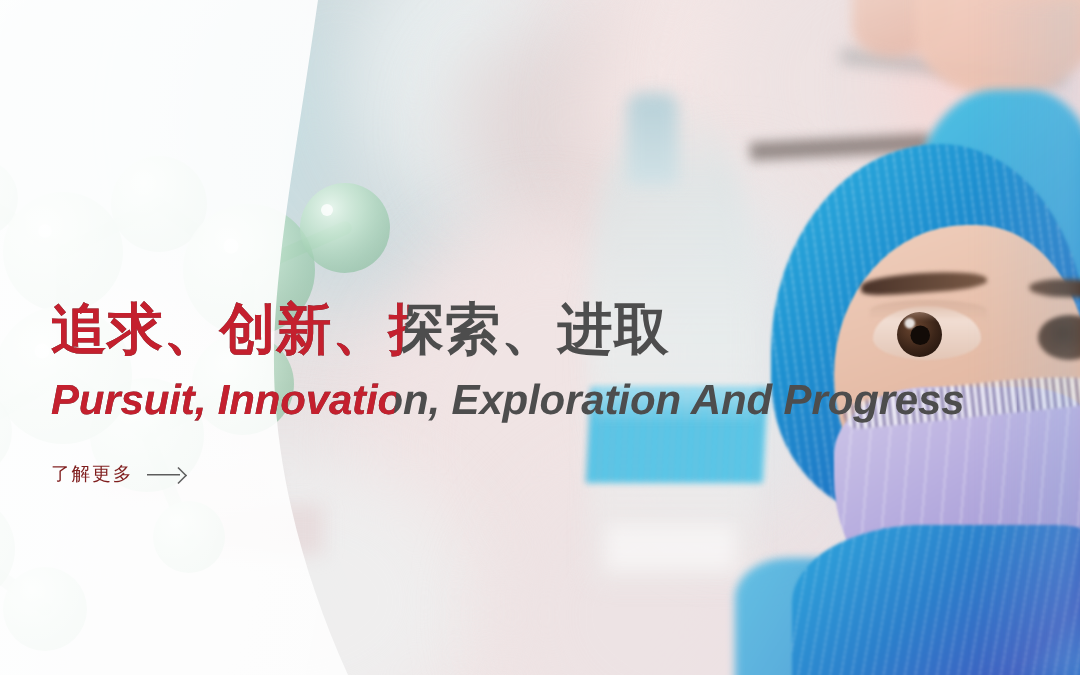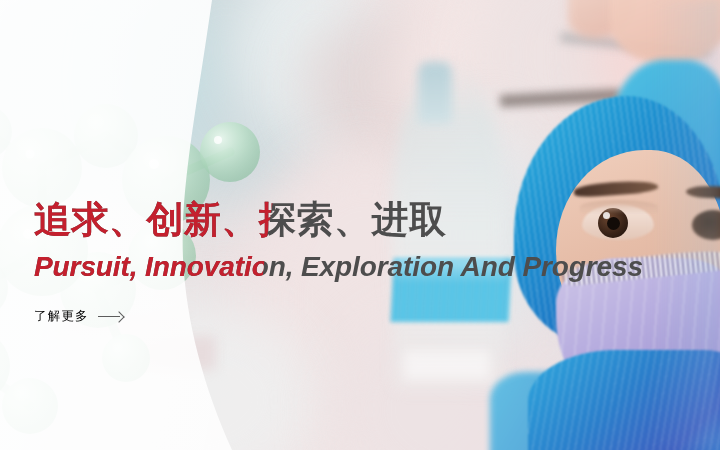--- a/index.html
+++ b/index.html
@@ -267,21 +267,21 @@
     pointer-events:none;
   }
   .headline .tint{ clip-path: path("M-40,-60 L250,-60 C236,20 228,60 229,98 C230,140 241,190 258,250 L-40,250 Z"); }
   .subhead  .tint{ clip-path: path("M-40,-60 L242,-60 C232,-6 227,26 228,52 C229,84 238,120 252,170 L-40,170 Z"); }
 
   .more{
     margin-top:25px;
     display:inline-flex;
     align-items:center;
     gap:9px;
-    color:#000000;
+    color:#7f1d1d;
     font-size:12.5px;
     letter-spacing:1.2px;
     cursor:pointer;
     user-select:none;
   }
   .more .arrow{
     display:inline-block; width:26px; height:10px; position:relative;
   }
   .more .arrow:before{
     content:""; position:absolute; left:0; top:4.5px;

